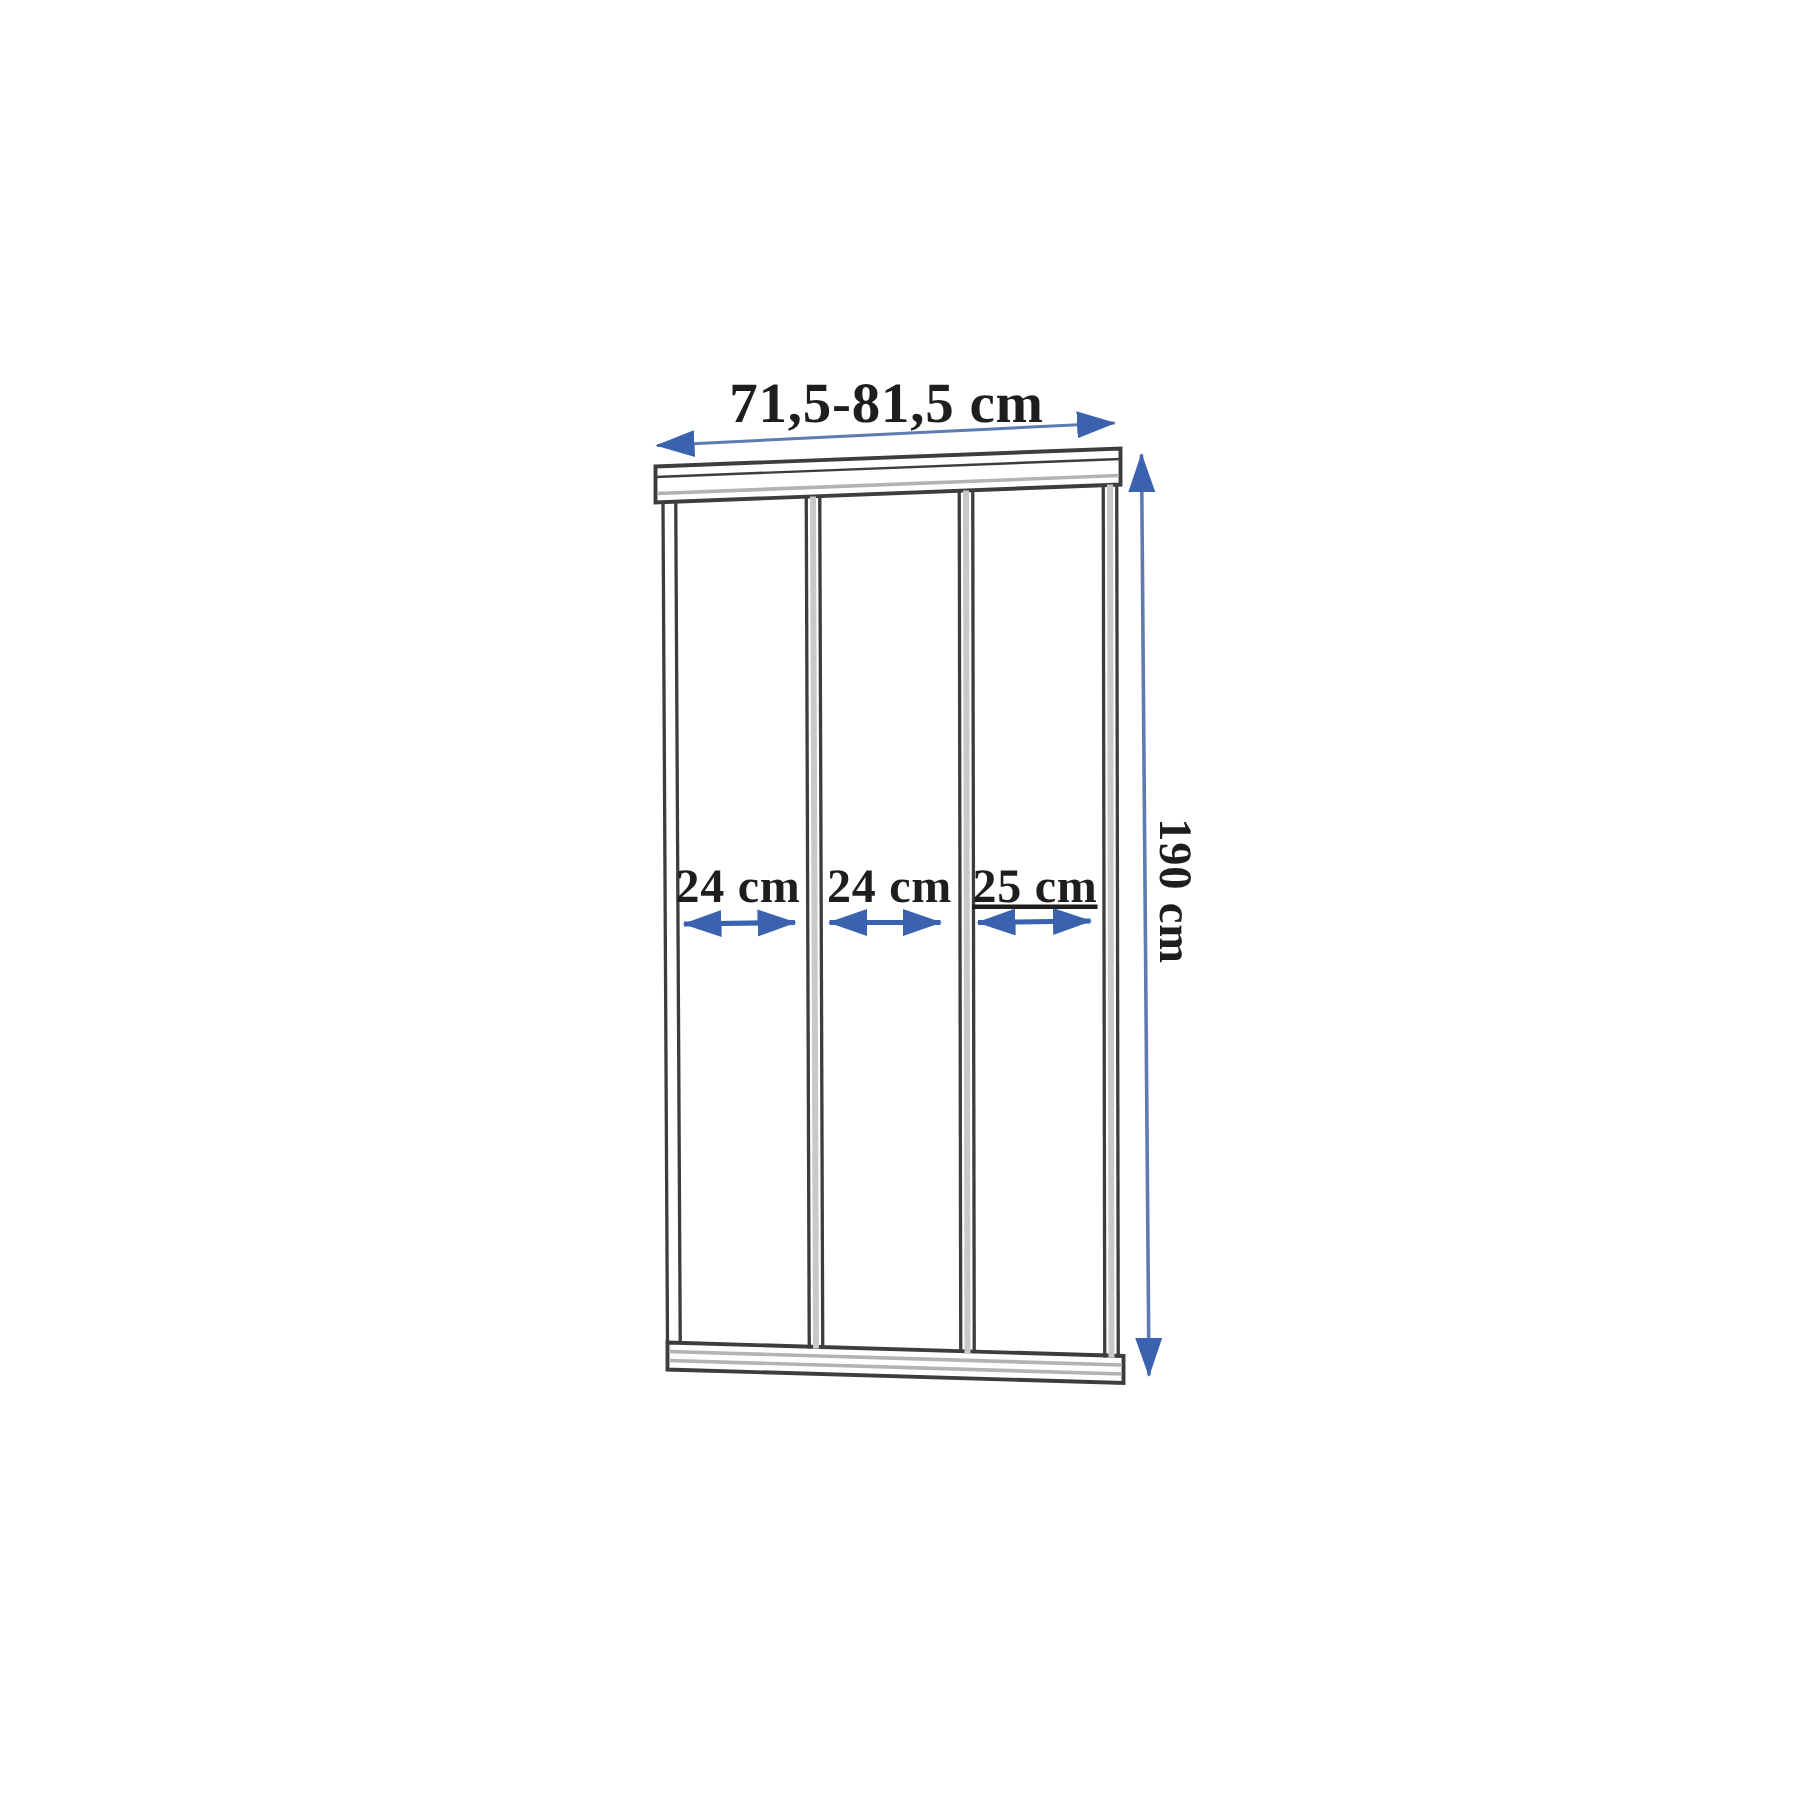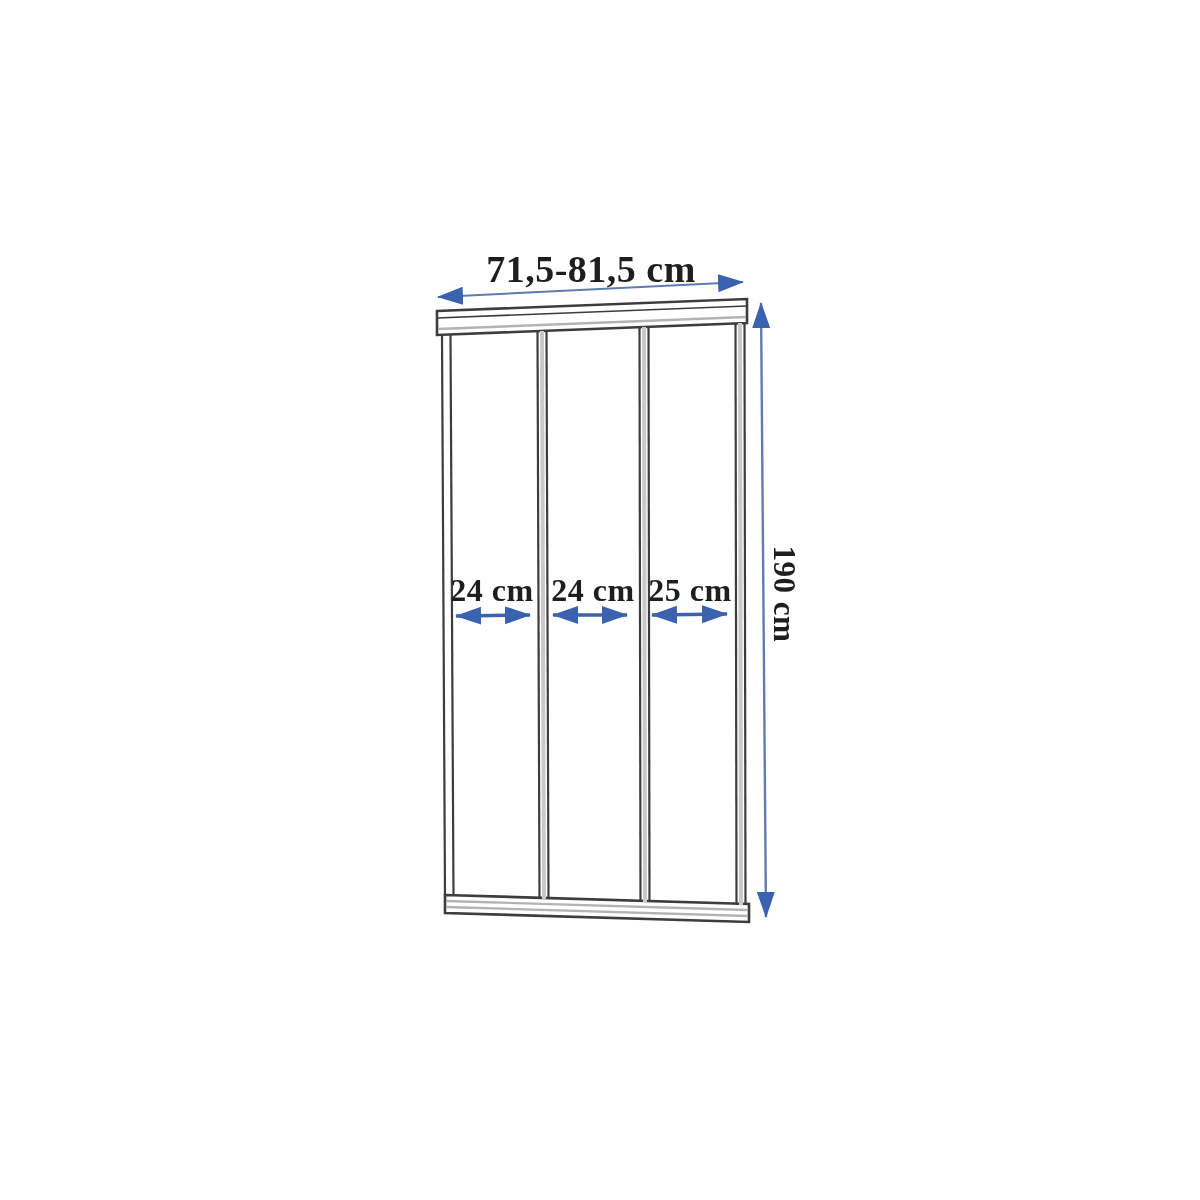--- a/index.html
+++ b/index.html
@@ -36,21 +36,21 @@
     text-align:center;
     white-space:nowrap;
     color:var(--text);
     line-height:1;
     letter-spacing:0.5px;
   }
   .label-width{left:416px;top:250px;width:302px;font-size:38px;}
   .label-panel{width:100px;top:574px;font-size:32px;}
   .label-panel-1{left:418px;}
   .label-panel-2{left:519px;}
-  .label-panel-3{left:616px;}
+  .label-panel-3{left:616px;text-decoration:underline;}
   .label-height{
     left:760px;top:594px;width:auto;font-size:31px;
     transform:translate(-50%,-50%) rotate(90deg);
     transform-origin:center center;
   }
 </style>
 </head>
 <body>
 
 <div id="canvas">

